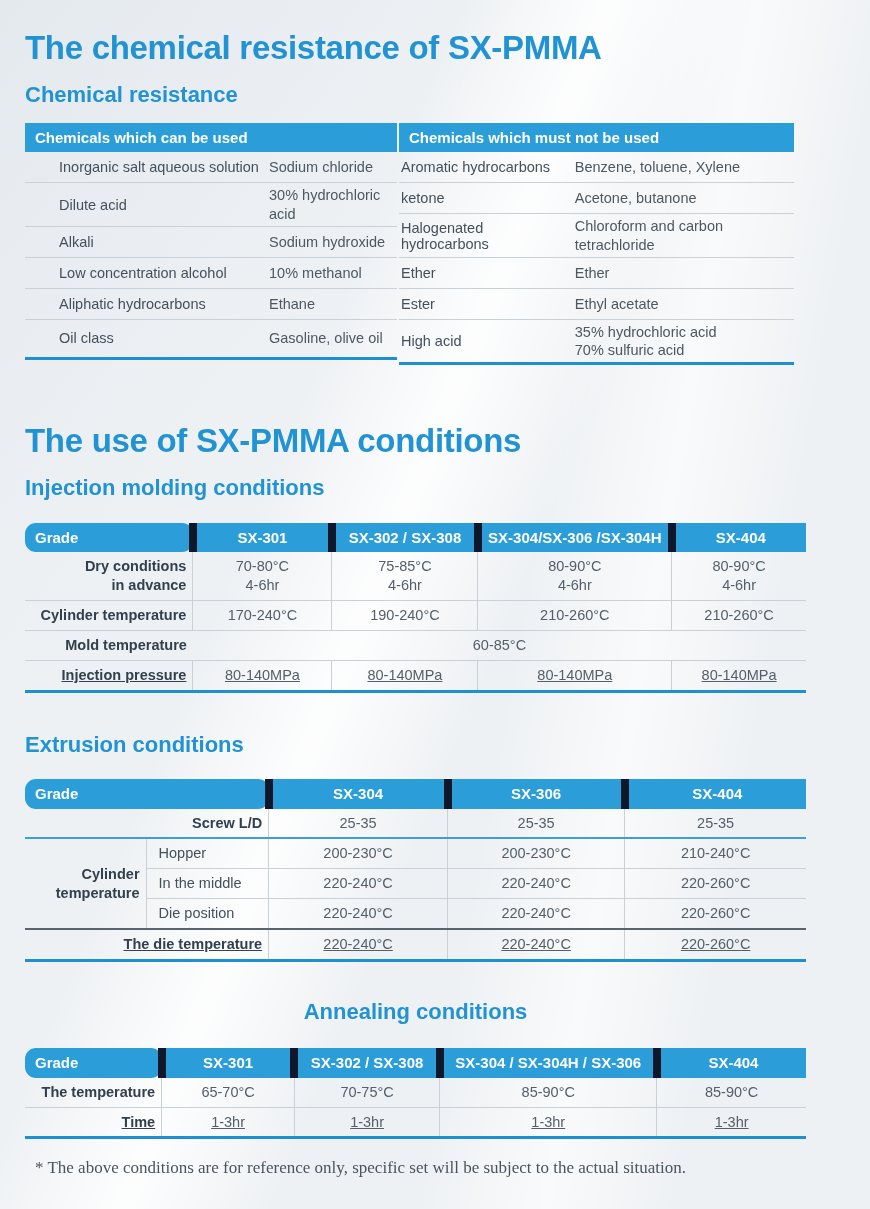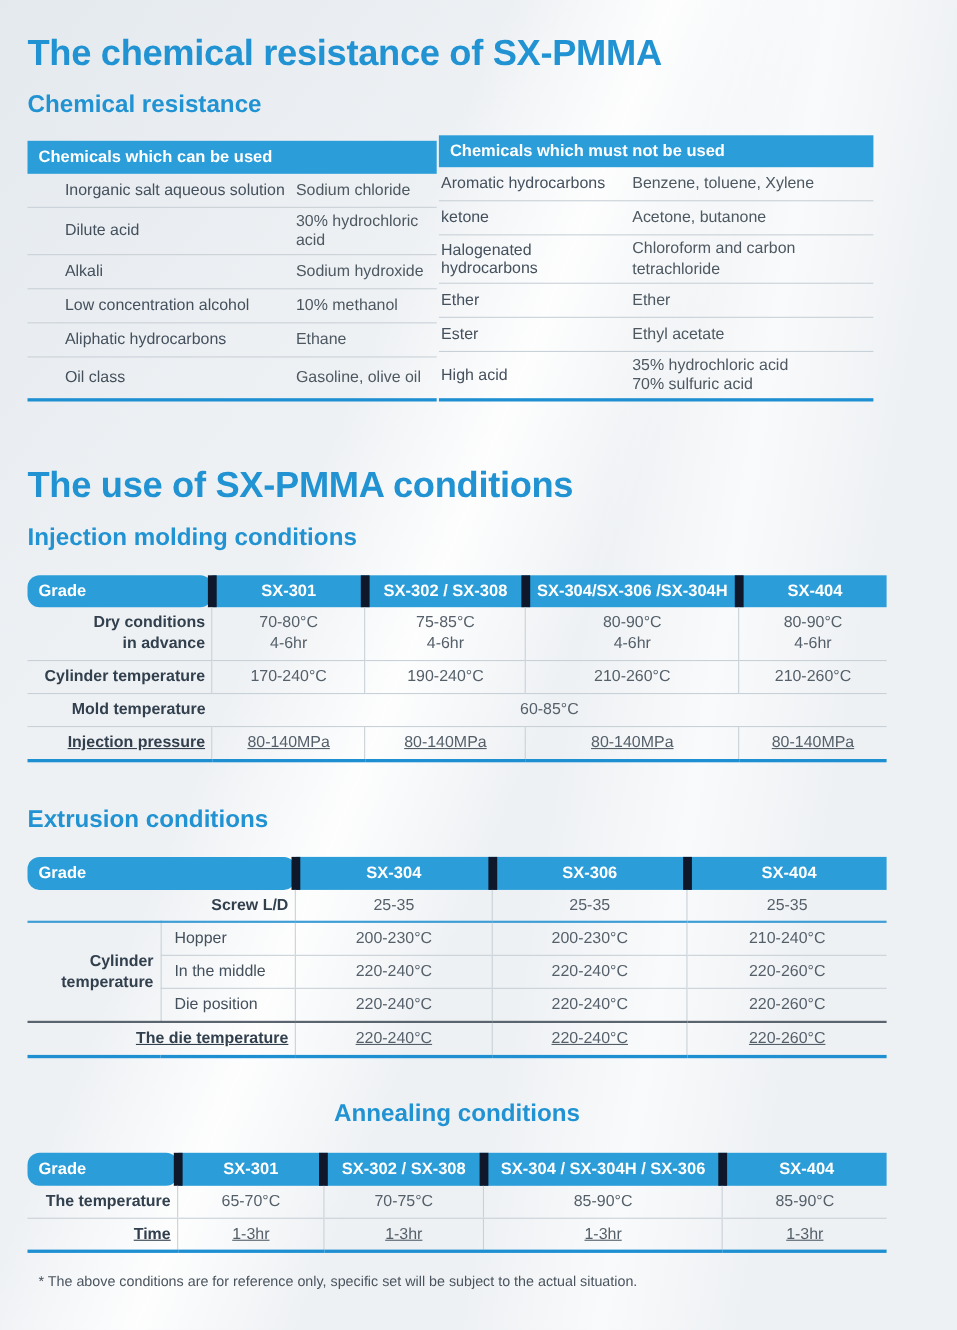--- a/index.html
+++ b/index.html
@@ -19,21 +19,21 @@
   .main-title {
     font-size: 33px; font-weight: bold; color: #2193d2;
     margin: 6px 0 0 0; letter-spacing: -0.3px; line-height: 1.2;
   }
   .section-title {
     font-size: 22px; font-weight: bold; color: #2193d2;
     margin: 14px 0 0 0; line-height: 1.2;
   }
 
   
-  .chem-row { display: flex; gap: 2px; margin-top: 15px; align-items: flex-end; }
+  .chem-row { display: flex; gap: 2px; margin-top: 15px; }
   .chem-table { background: transparent; }
   .chem-table.left  { width: 372px; }
   .chem-table.right { width: 395px; }
   .chem-head {
     background: #2b9dd8; color: #fff; font-weight: bold;
     font-size: 15px; padding: 5px 10px; line-height: 1.3;
   }
   .chem-tr {
     display: flex; align-items: center;
     min-height: 31px; border-bottom: 1px solid #c9d1d8;
@@ -71,21 +71,21 @@
   table.grade tr.dark-top td { border-top: 2px solid #59646e; }
   .two-line { white-space: pre-line; }
   .mt-inj { margin-top: 22px; }
   .mt-ext { margin-top: 21px; }
   .mt-ann { margin-top: 23px; }
   .gap-after-chem { margin-top: 56px; }
   .gap-before-ext { margin-top: 39px; }
   .gap-before-ann { margin-top: 37px; text-align: center; }
 
   .footnote {
-    margin: 17px 0 0 10px; font-size: 13px; color: #4a545e; line-height: 1.4;
+    margin: 17px 0 0 10px; font-size: 17px; color: #4a545e; line-height: 1.4; font-family: Liberation Serif, serif;
   }
 </style>
 </head>
 <body>
 
 <div class="wrap">
 
   <h1 class="main-title">The chemical resistance of  SX-PMMA</h1>
   <h2 class="section-title">Chemical resistance</h2>
 

